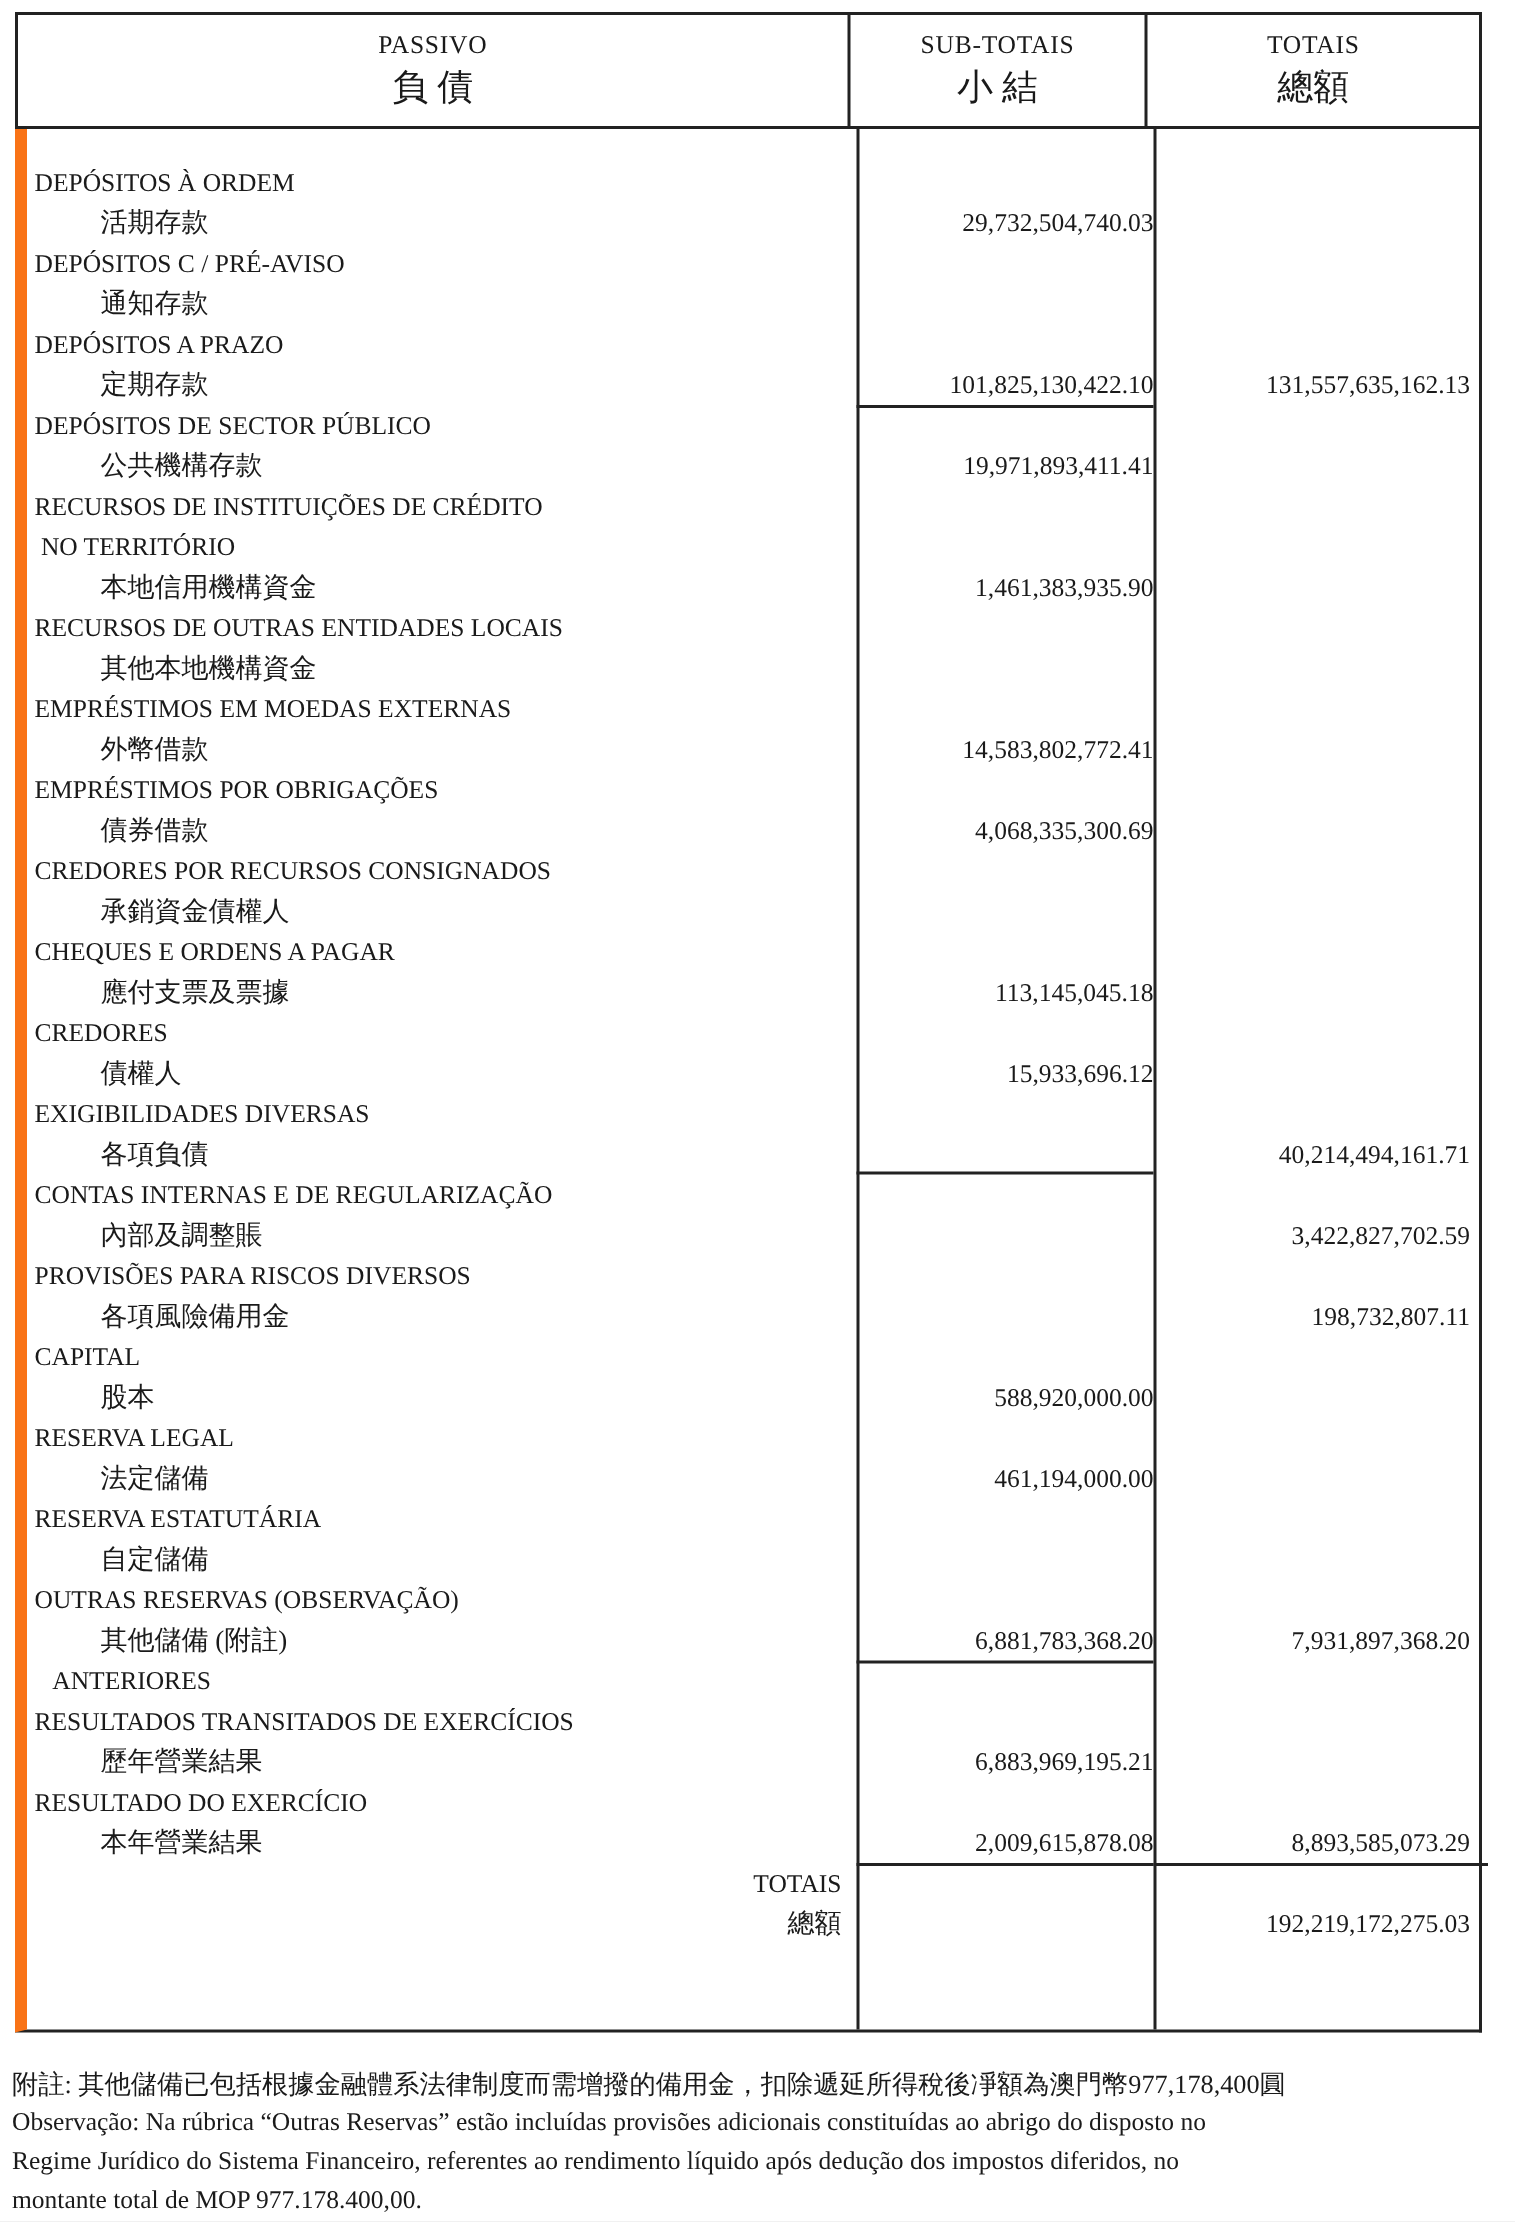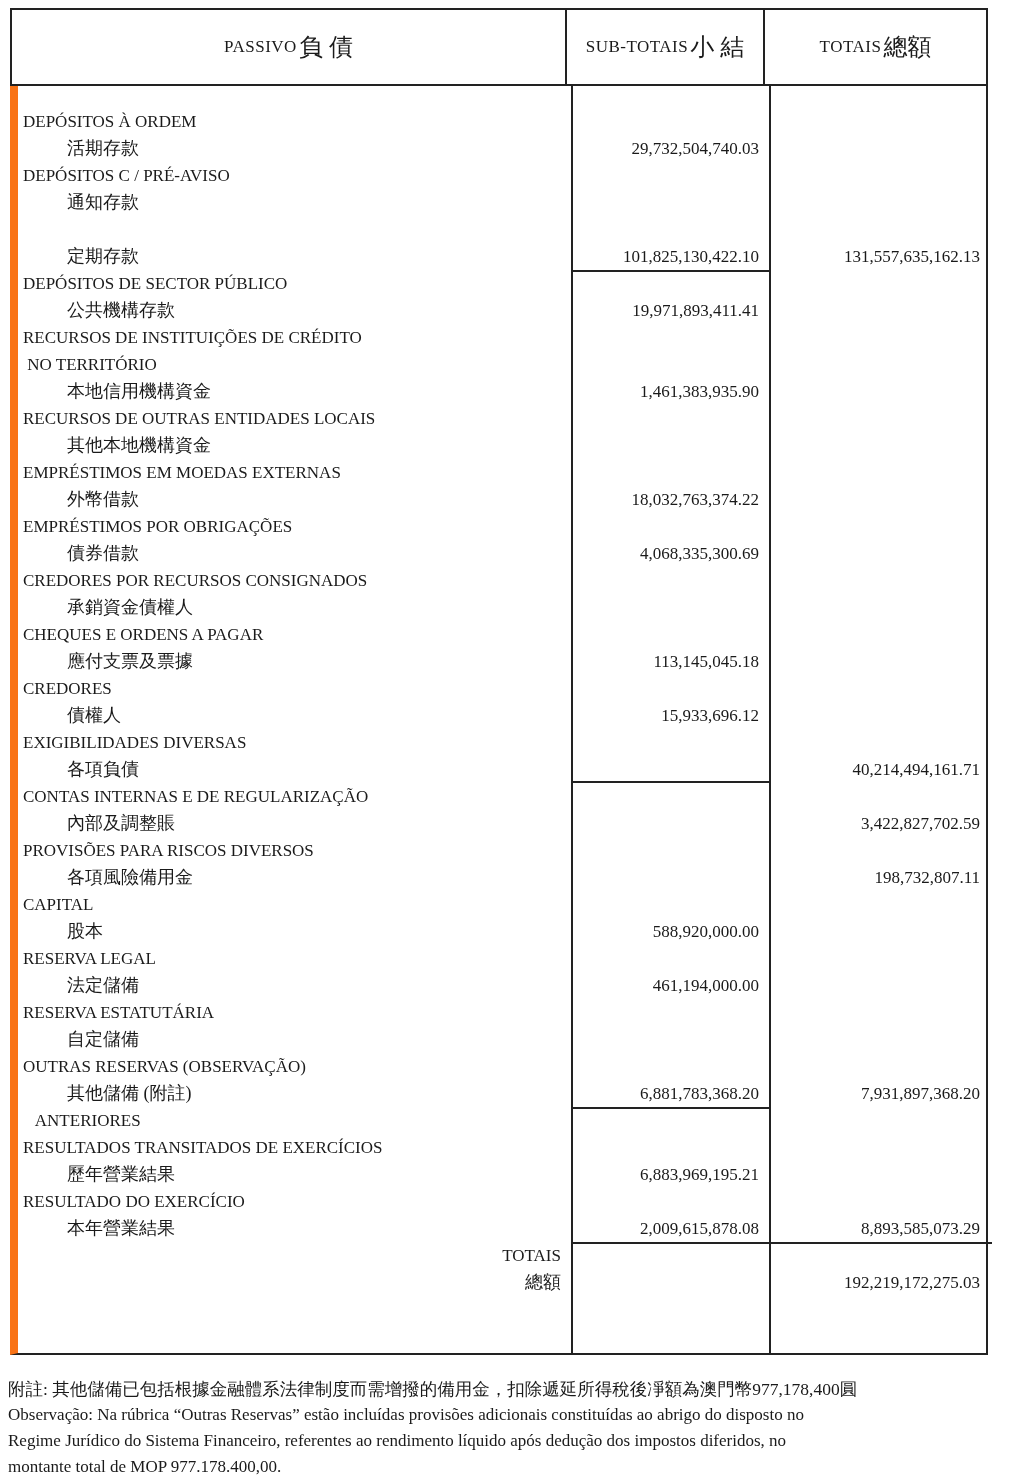--- a/index.html
+++ b/index.html
@@ -16,21 +16,21 @@
 
   
   .thead {
     box-sizing:border-box;
     display:grid;
     grid-template-columns:553px 198px 223px;
     border:2px solid #222;
     height:78px;
   }
   .hc {
-    display:flex; flex-direction:row; justify-content:center; align-items:center;
+    display:flex; flex-direction:column; justify-content:center; align-items:center;
     gap:2px; box-sizing:border-box;text-align:right;
   }
   .hc + .hc { border-left:2px solid #222; }
   .hc .pt { font-size:17px; letter-spacing:0.5px; }
   .hc .cn { font-size:24px; }
 
   
   .tbody {
     position:relative;
     box-sizing:border-box;
@@ -48,21 +48,21 @@
     display:grid;
     grid-template-columns:553px 198px 223px;
     height:27px;
     line-height:27px;
     font-size:17px;
     white-space:pre;
   }
   .c { box-sizing:border-box; overflow:visible; }
   .c1 { padding-left:5px; }
   .c1.right { text-align:right; padding-right:10px; }
-  .c2 { text-align:right; padding-right:10px; }
+  .c2 { text-align:right; }
   .c3 { text-align:right; padding-right:12px; }
   .line.cnline .c1 { font-size:18px;margin-left:44px; }
   .rule { border-bottom:2px solid #222; }
 
   
   .notes {
     position:absolute;
     left:8px; top:1376px; width:1000px;
     font-size:17px; line-height:26px;
   }
@@ -91,31 +91,31 @@
     </div>
 
     <div class="tbody">
       <div class="v v1"></div>
       <div class="v v2"></div>
       <div id="tbody-lines">
           <div class="line"><div class="c c1">DEPÓSITOS À ORDEM</div><div class="c c2"></div><div class="c c3"></div></div>
           <div class="line cnline"><div class="c c1">活期存款</div><div class="c c2">29,732,504,740.03</div><div class="c c3"></div></div>
           <div class="line"><div class="c c1">DEPÓSITOS C / PRÉ-AVISO</div><div class="c c2"></div><div class="c c3"></div></div>
           <div class="line cnline"><div class="c c1">通知存款</div><div class="c c2"></div><div class="c c3"></div></div>
-          <div class="line"><div class="c c2"></div><div class="c c3"></div></div>
+          <div class="line"><div class="c c1">DEPÓSITOS A PRAZO</div><div class="c c2"></div><div class="c c3"></div></div>
           <div class="line cnline"><div class="c c1">定期存款</div><div class="c c2 rule">101,825,130,422.10</div><div class="c c3">131,557,635,162.13</div></div>
           <div class="line"><div class="c c1">DEPÓSITOS DE SECTOR PÚBLICO</div><div class="c c2"></div><div class="c c3"></div></div>
           <div class="line cnline"><div class="c c1">公共機構存款</div><div class="c c2">19,971,893,411.41</div><div class="c c3"></div></div>
           <div class="line"><div class="c c1">RECURSOS DE INSTITUIÇÕES DE CRÉDITO</div><div class="c c2"></div><div class="c c3"></div></div>
           <div class="line"><div class="c c1"> NO TERRITÓRIO</div><div class="c c2"></div><div class="c c3"></div></div>
           <div class="line cnline"><div class="c c1">本地信用機構資金</div><div class="c c2">1,461,383,935.90</div><div class="c c3"></div></div>
           <div class="line"><div class="c c1">RECURSOS DE OUTRAS ENTIDADES LOCAIS</div><div class="c c2"></div><div class="c c3"></div></div>
           <div class="line cnline"><div class="c c1">其他本地機構資金</div><div class="c c2"></div><div class="c c3"></div></div>
           <div class="line"><div class="c c1">EMPRÉSTIMOS EM MOEDAS EXTERNAS</div><div class="c c2"></div><div class="c c3"></div></div>
-          <div class="line cnline"><div class="c c1">外幣借款</div><div class="c c2">18,032,763,374.22</div><div class="c c3"></div></div>
+          <div class="line cnline"><div class="c c1">外幣借款</div><div class="c c2">14,583,802,772.41</div><div class="c c3"></div></div>
           <div class="line"><div class="c c1">EMPRÉSTIMOS POR OBRIGAÇÕES</div><div class="c c2"></div><div class="c c3"></div></div>
           <div class="line cnline"><div class="c c1">債券借款</div><div class="c c2">4,068,335,300.69</div><div class="c c3"></div></div>
           <div class="line"><div class="c c1">CREDORES POR RECURSOS CONSIGNADOS</div><div class="c c2"></div><div class="c c3"></div></div>
           <div class="line cnline"><div class="c c1">承銷資金債權人</div><div class="c c2"></div><div class="c c3"></div></div>
           <div class="line"><div class="c c1">CHEQUES E ORDENS A PAGAR</div><div class="c c2"></div><div class="c c3"></div></div>
           <div class="line cnline"><div class="c c1">應付支票及票據</div><div class="c c2">113,145,045.18</div><div class="c c3"></div></div>
           <div class="line"><div class="c c1">CREDORES</div><div class="c c2"></div><div class="c c3"></div></div>
           <div class="line cnline"><div class="c c1">債權人</div><div class="c c2">15,933,696.12</div><div class="c c3"></div></div>
           <div class="line"><div class="c c1">EXIGIBILIDADES DIVERSAS</div><div class="c c2"></div><div class="c c3"></div></div>
           <div class="line cnline"><div class="c c1">各項負債</div><div class="c c2 rule"></div><div class="c c3">40,214,494,161.71</div></div>

